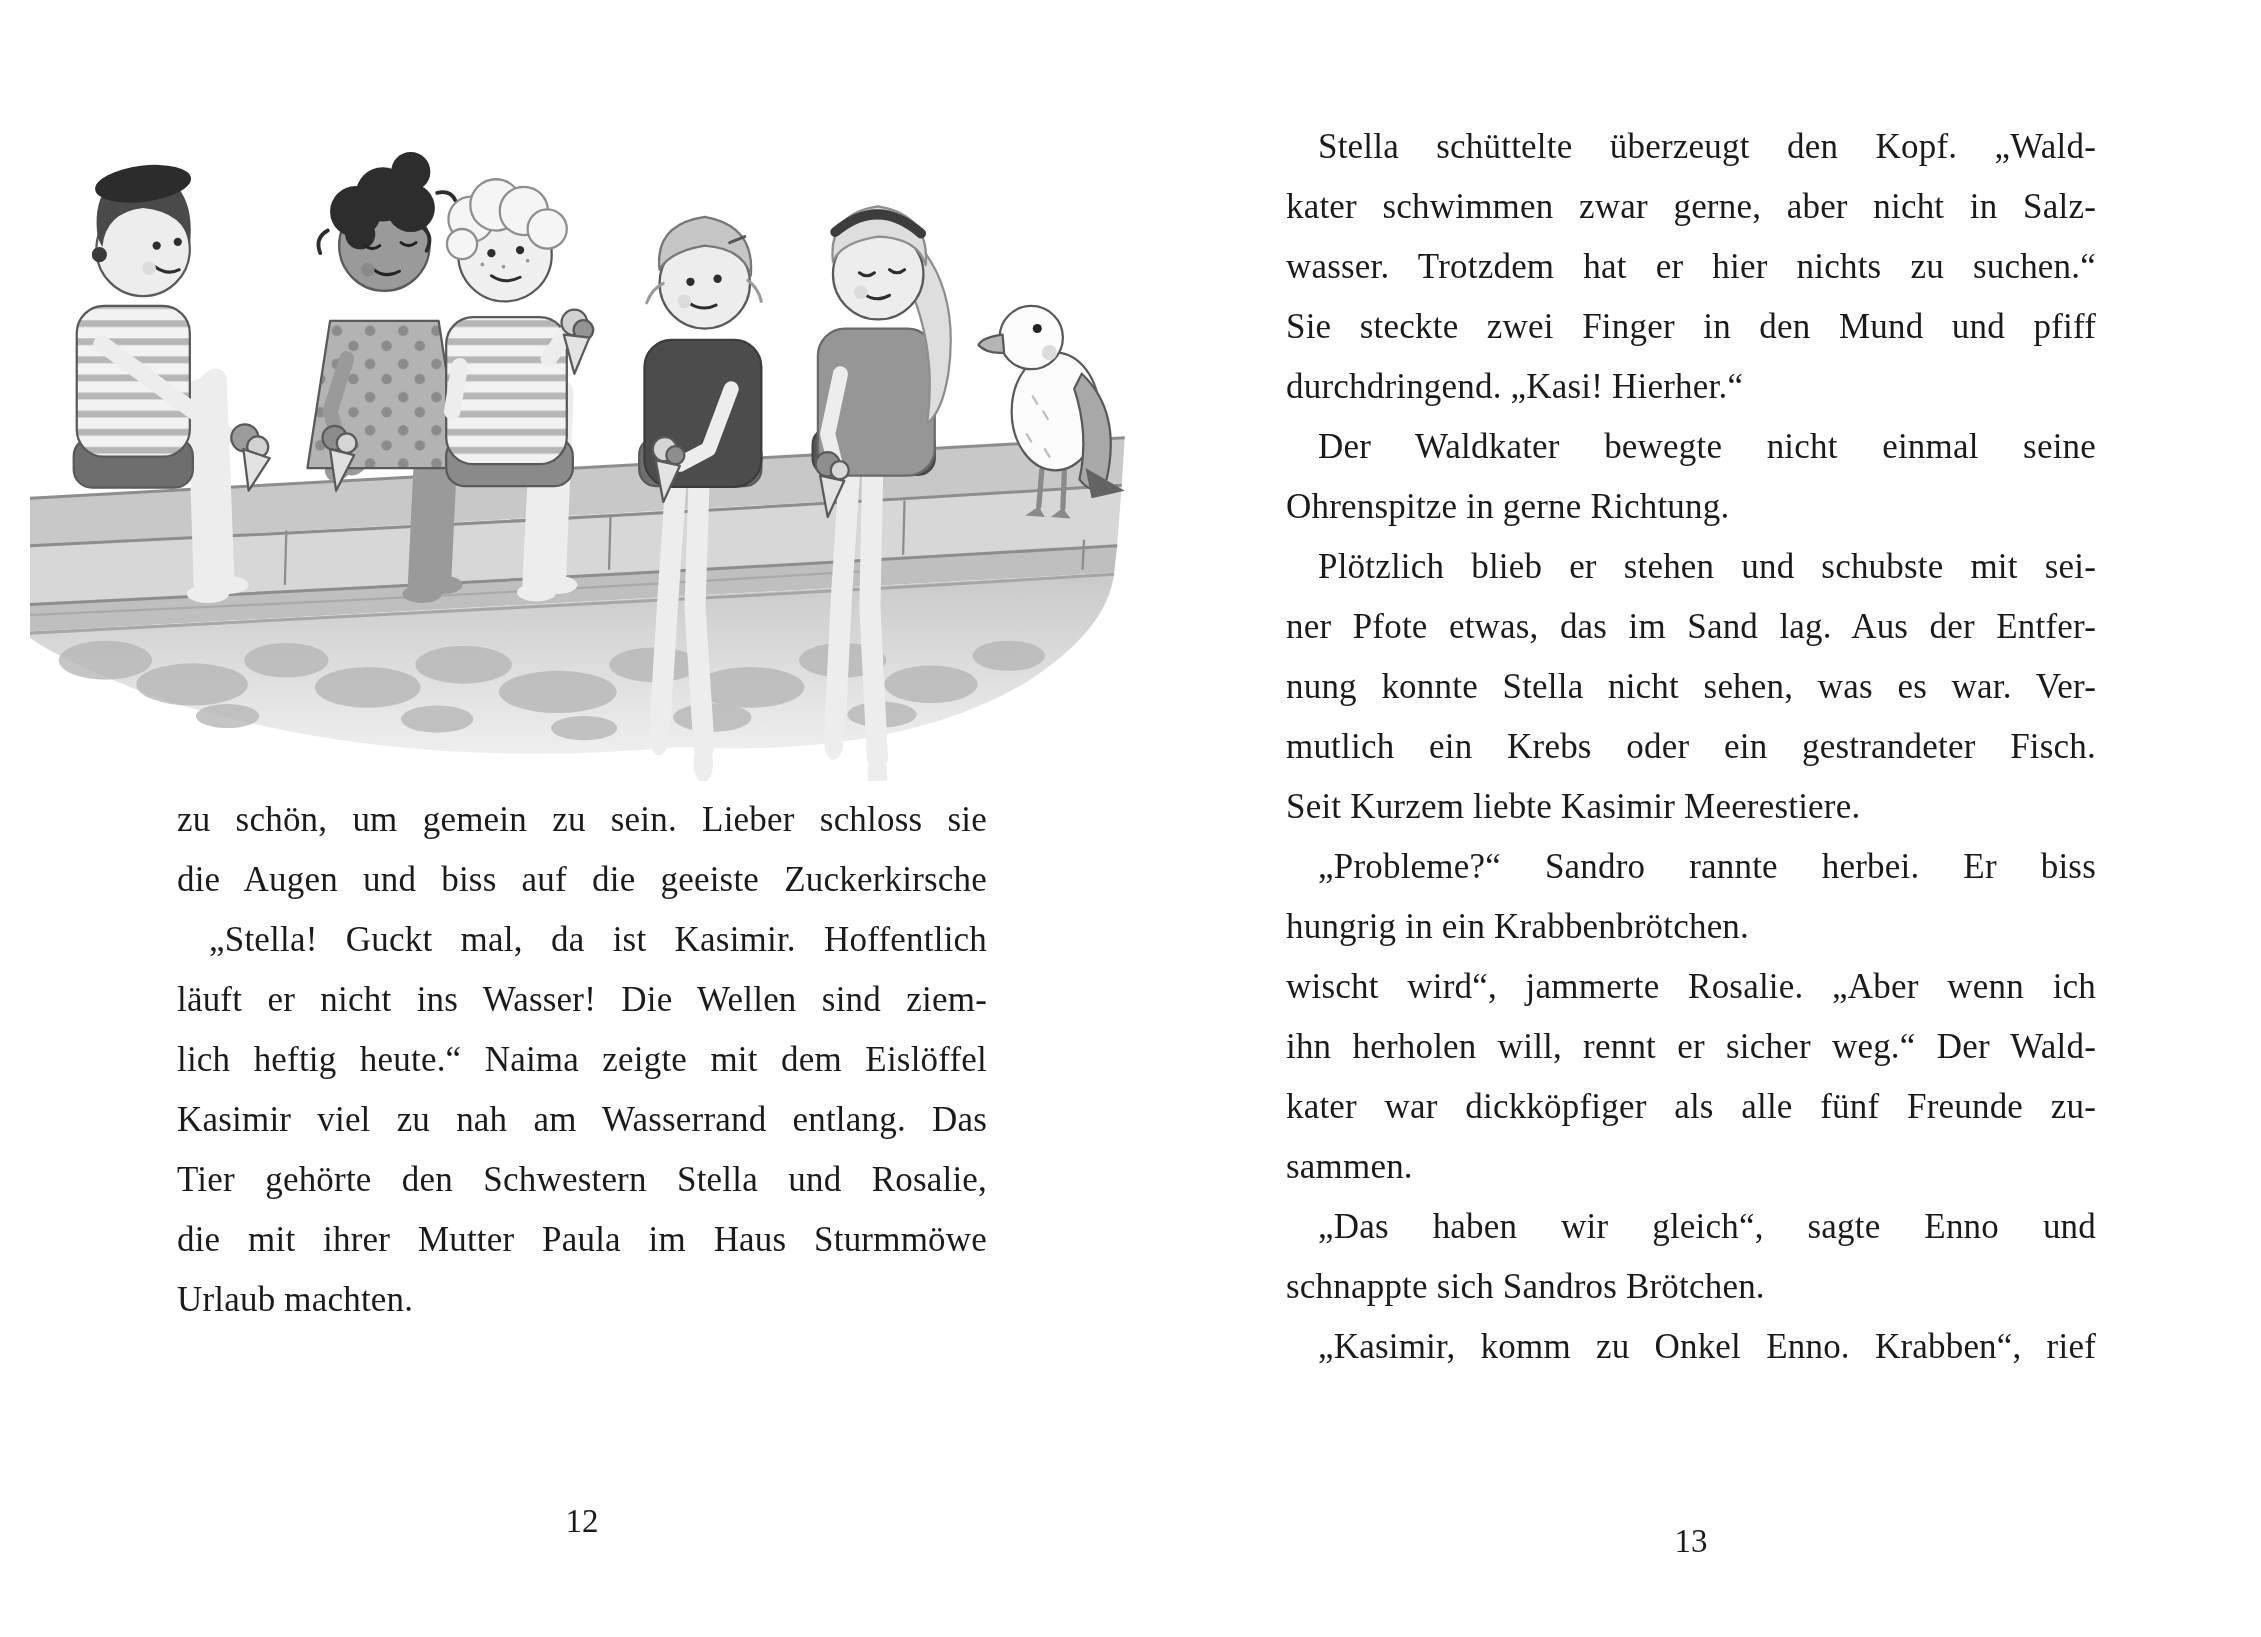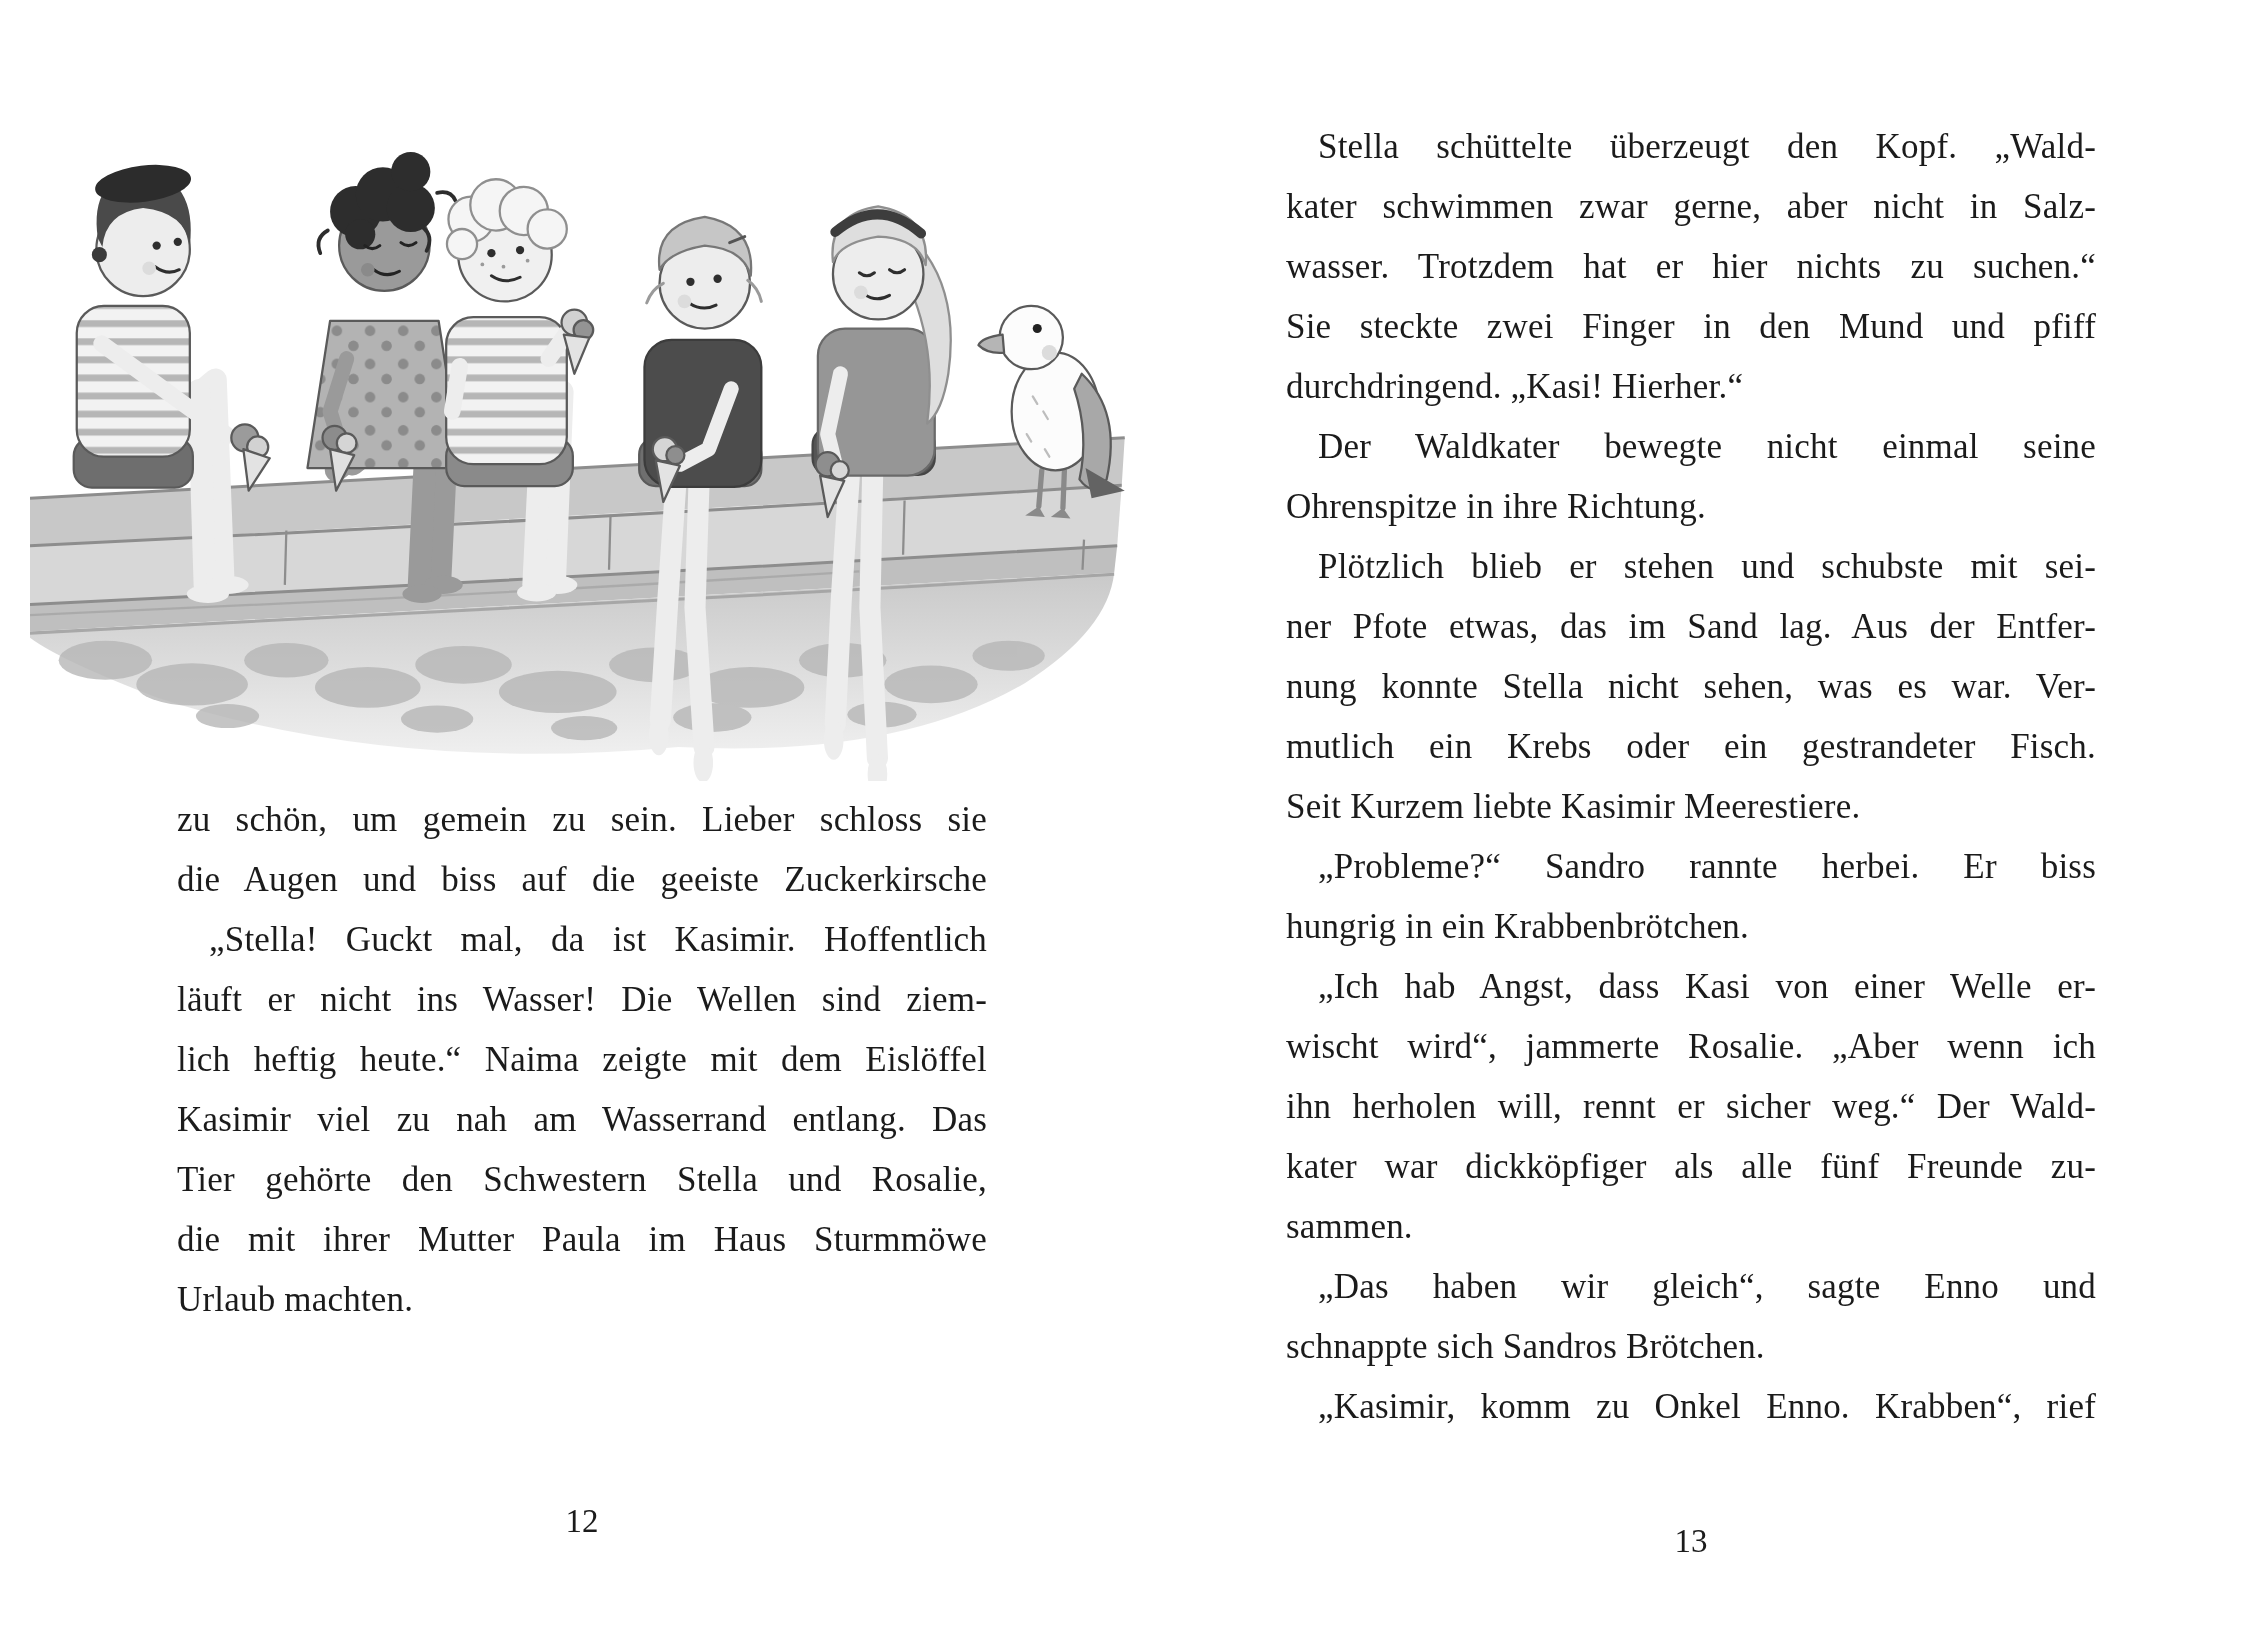--- a/index.html
+++ b/index.html
@@ -241,29 +241,28 @@
 </div>
 
 <div class="page" id="page-right">
   <div class="textcol" id="right-text">
       <div class="line just indent">Stella schüttelte überzeugt den Kopf. „Wald-</div>
       <div class="line just">kater schwimmen zwar gerne, aber nicht in Salz-</div>
       <div class="line just">wasser. Trotzdem hat er hier nichts zu suchen.“</div>
       <div class="line just">Sie steckte zwei Finger in den Mund und pfiff</div>
       <div class="line">durchdringend. „Kasi! Hierher.“</div>
       <div class="line just indent">Der Waldkater bewegte nicht einmal seine</div>
-      <div class="line">Ohrenspitze in ihre Richtung.</div>
+      <div class="line">Ohrenspitze in gerne Richtung.</div>
       <div class="line just indent">Plötzlich blieb er stehen und schubste mit sei-</div>
       <div class="line just">ner Pfote etwas, das im Sand lag. Aus der Entfer-</div>
       <div class="line just">nung konnte Stella nicht sehen, was es war. Ver-</div>
       <div class="line just">mutlich ein Krebs oder ein gestrandeter Fisch.</div>
       <div class="line">Seit Kurzem liebte Kasimir Meerestiere.</div>
       <div class="line just indent">„Probleme?“ Sandro rannte herbei. Er biss</div>
       <div class="line">hungrig in ein Krabbenbrötchen.</div>
-      <div class="line just indent">„Ich hab Angst, dass Kasi von einer Welle er-</div>
       <div class="line just">wischt wird“, jammerte Rosalie. „Aber wenn ich</div>
       <div class="line just">ihn herholen will, rennt er sicher weg.“ Der Wald-</div>
       <div class="line just">kater war dickköpfiger als alle fünf Freunde zu-</div>
       <div class="line">sammen.</div>
       <div class="line just indent">„Das haben wir gleich“, sagte Enno und</div>
       <div class="line">schnappte sich Sandros Brötchen.</div>
       <div class="line just indent">„Kasimir, komm zu Onkel Enno. Krabben“, rief</div>
     </div>
   <div class="pagenum" id="pn-right">13</div>
 </div>

